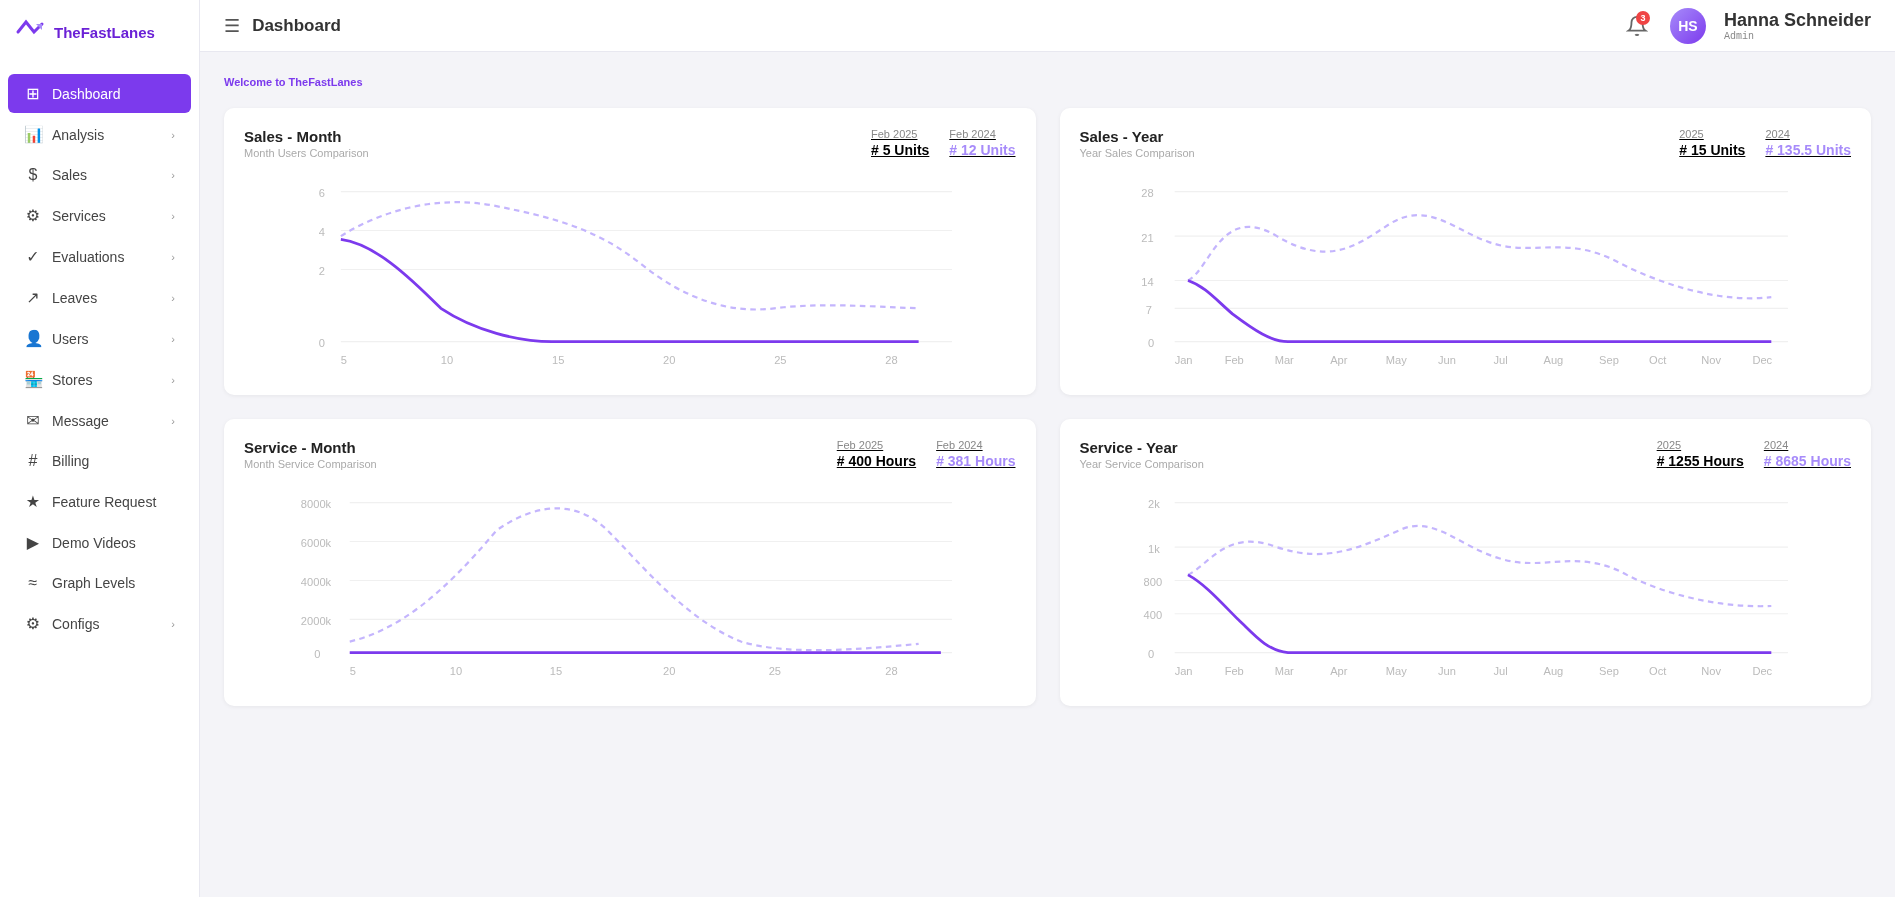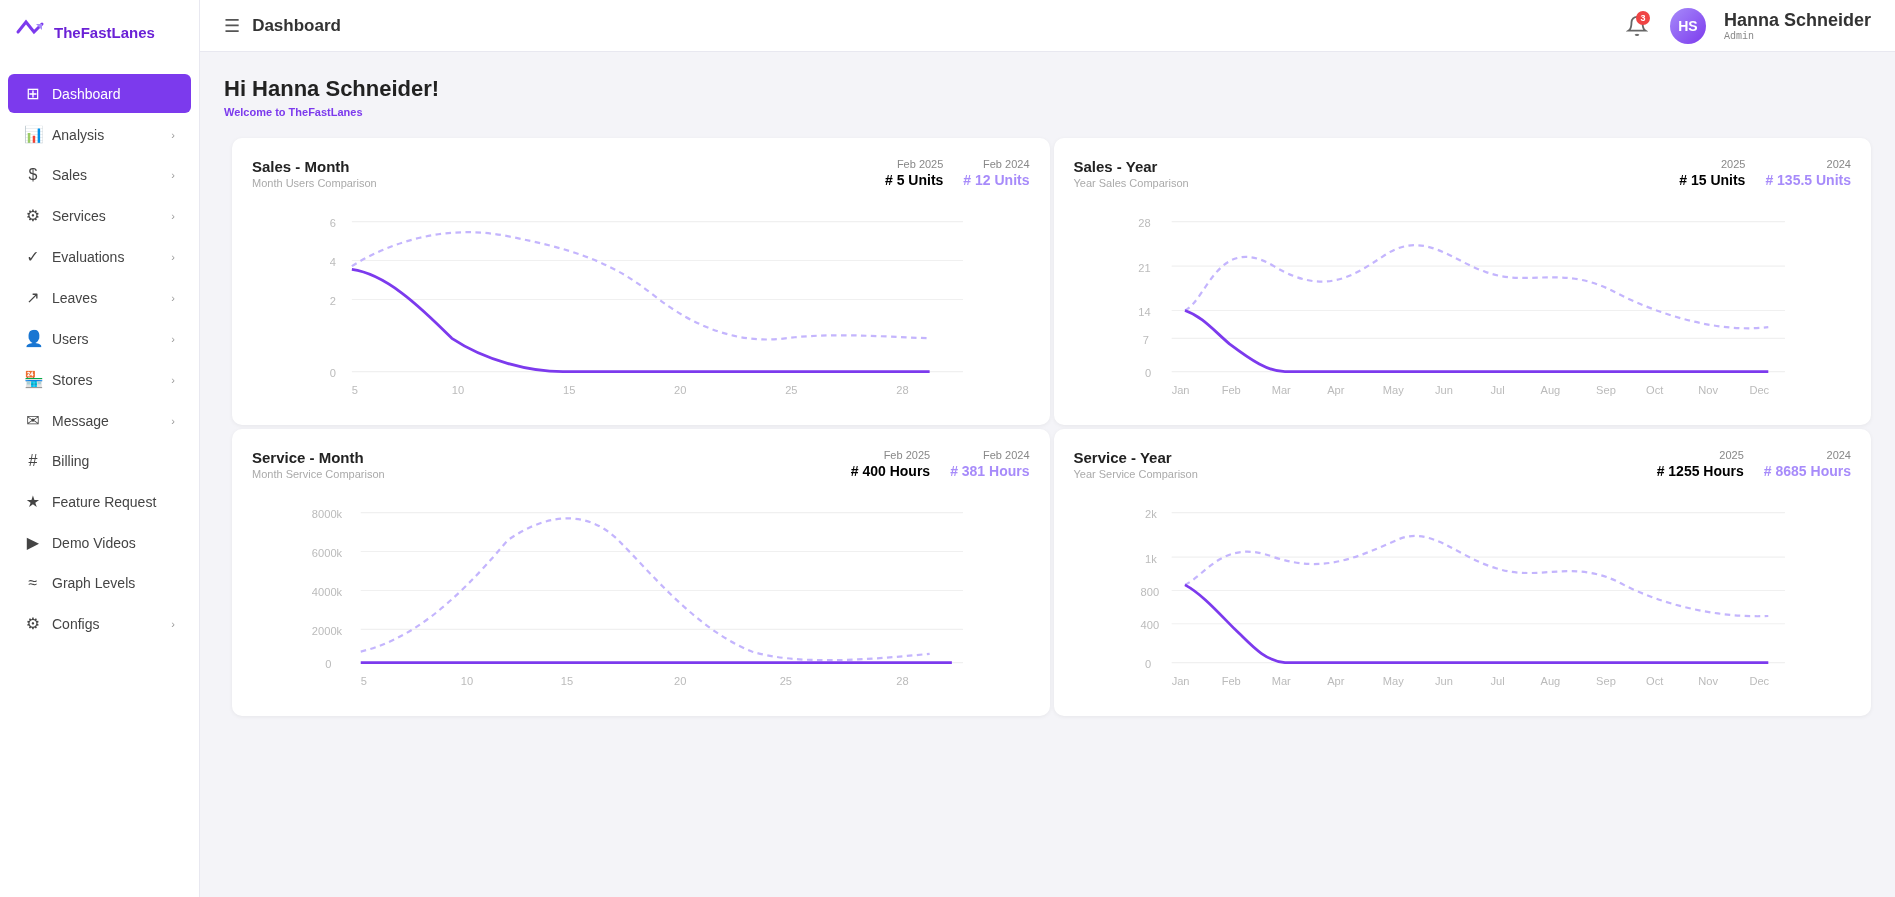--- a/index.html
+++ b/index.html
@@ -121,40 +121,39 @@
       background: #f4f4f8;
     }
     .greeting-title { font-size: 22px; font-weight: 700; color: #222; margin-bottom: 4px; }
     .greeting-sub { font-size: 11px; color: #666; }
     .greeting-sub span { color: #7c3aed; font-weight: 600; }
 
     
     .charts-grid {
       display: grid;
       grid-template-columns: 1fr 1fr;
-      gap: 4px;
+      gap: 24px;
       margin-top: 20px;
-      margin-left: 8px;
     }
     .chart-card {
       background: #fff;
       border-radius: 10px;
       padding: 20px;
       box-shadow: 0 1px 4px rgba(0,0,0,0.06);
     }
     .chart-header {
       display: flex;
       justify-content: space-between;
       align-items: flex-start;
       margin-bottom: 16px;
     }
     .chart-title { font-size: 15px; font-weight: 700; color: #222; }
     .chart-subtitle { font-size: 11px; color: #aaa; margin-top: 2px; }
     .chart-legend { display: flex; gap: 20px; align-items: flex-start; }
-    .legend-item { text-align: right; }
+    .legend-item { text-align: left; text-decoration: underline; }
     .legend-year { font-size: 11px; color: #888; margin-bottom: 2px; }
     .legend-value { font-size: 14px; font-weight: 700; }
     .legend-value.purple { color: #000000; }
     .legend-value.light { color: #a78bfa; }
 
     
     .chart-area { width: 100%; height: 200px; }
     svg.chart { width: 100%; height: 100%; overflow: visible; }
 
     .axis-label { font-size: 10px; fill: #bbb; font-family: Arial, sans-serif; }
@@ -302,21 +301,20 @@
         <div class="user-text">
           <div class="user-name">Hanna Schneider</div>
           <div class="user-role">Admin</div>
         </div>
       </div>
     </div>
   </header>
 
   <div class="content">
     <div>
-      <div class="greeting-title">Hi Hanna Schneider!</div>
       <div class="greeting-sub">
         <span>Welcome to</span>
         <span style="color:#7c3aed;font-weight:600;">TheFastLanes</span>
       </div>
     </div>
 
     <div class="charts-grid">
 
       <div class="chart-card">
         <div class="chart-header">

